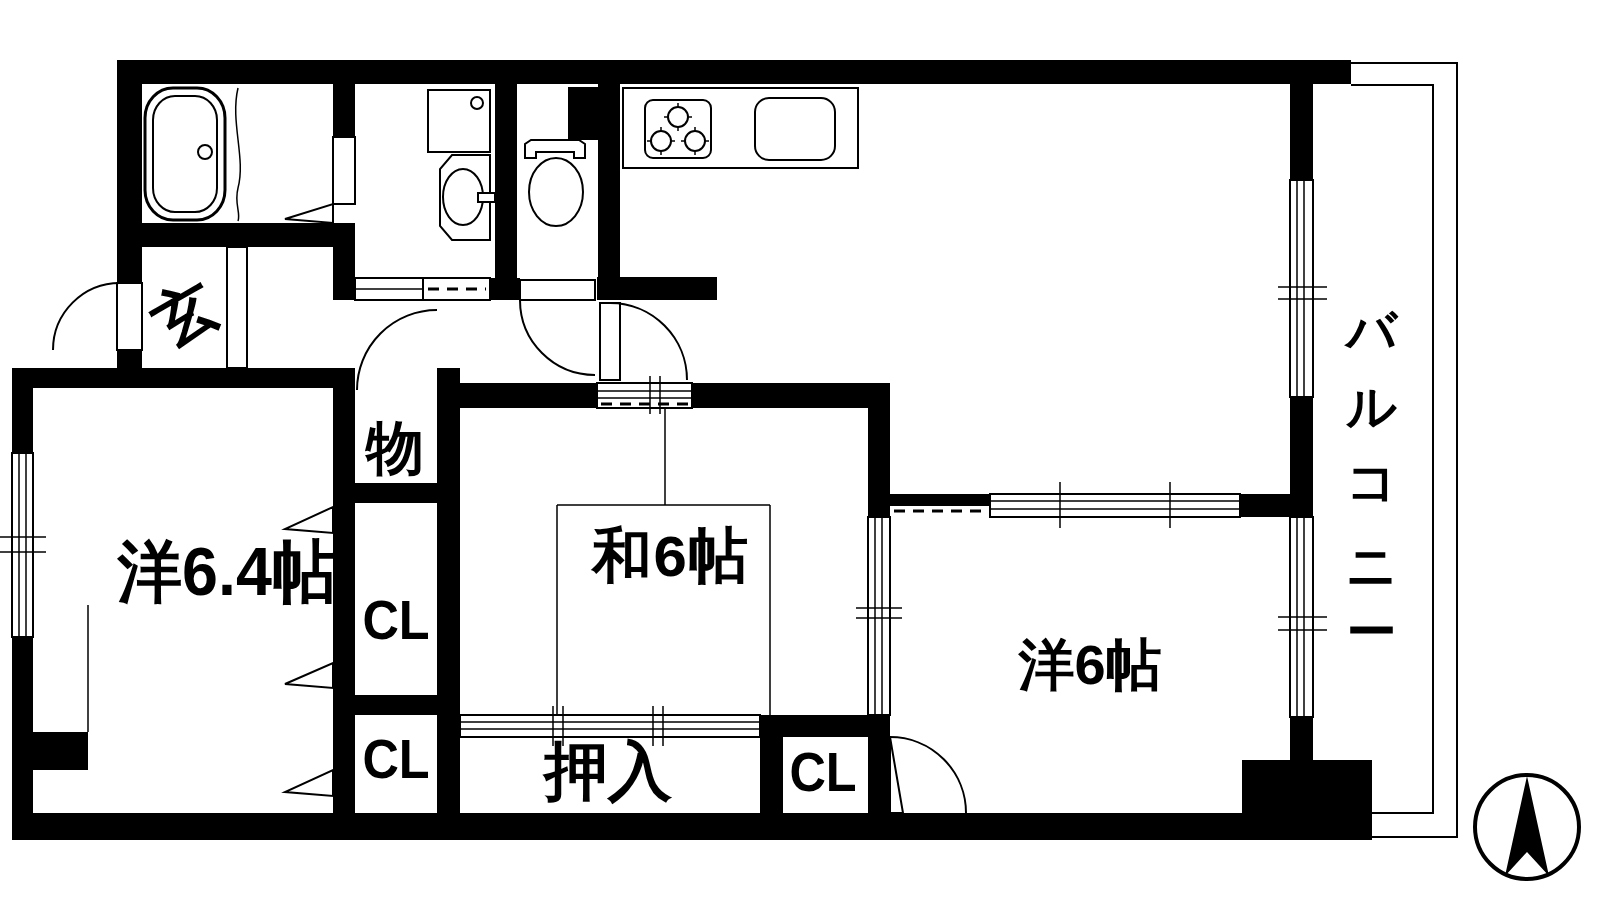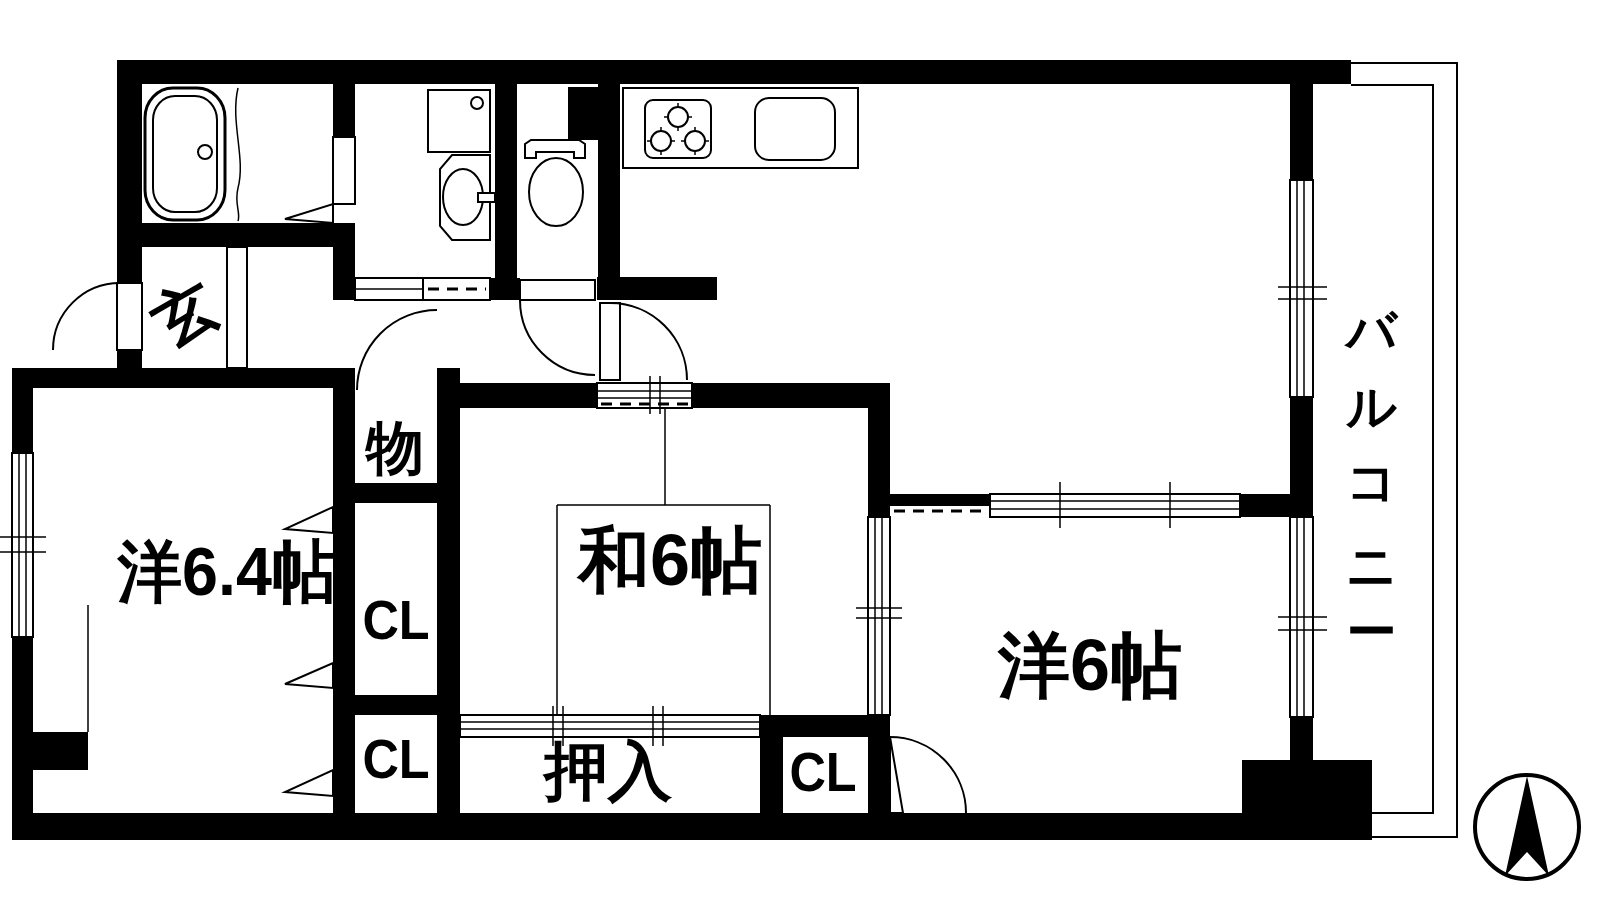--- a/index.html
+++ b/index.html
@@ -20,23 +20,23 @@
   .lbl{
     position:absolute;
     color:#000;
     font-weight:700;
     white-space:nowrap;
     transform:translate(-50%,-50%);
     line-height:1;
     letter-spacing:0;
   }
   .lbl-ldk{font-size:92px;letter-spacing:-3px;}
-  .lbl-room{font-size:72px;}
+  .lbl-room{font-size:60px;font-family:Liberation Mono, monospace;}
   .lbl-w64{font-size:68px;transform:translate(-50%,-50%) scaleX(0.95);}
-  .lbl-w6{font-size:72px;}
+  .lbl-w6{font-size:56px;}
   .lbl-oshiire{font-size:64px;}
   .lbl-cl{font-size:56px;transform:translate(-50%,-50%) scaleX(0.9);}
   .lbl-mono{font-size:58px;}
   .lbl-genkan{font-size:62px;transform:translate(-50%,-50%) rotate(-30deg);}
   .lbl-balcony{
     position:absolute;
     writing-mode:vertical-rl;
     text-orientation:mixed;
     font-size:50px;
     font-weight:700;

